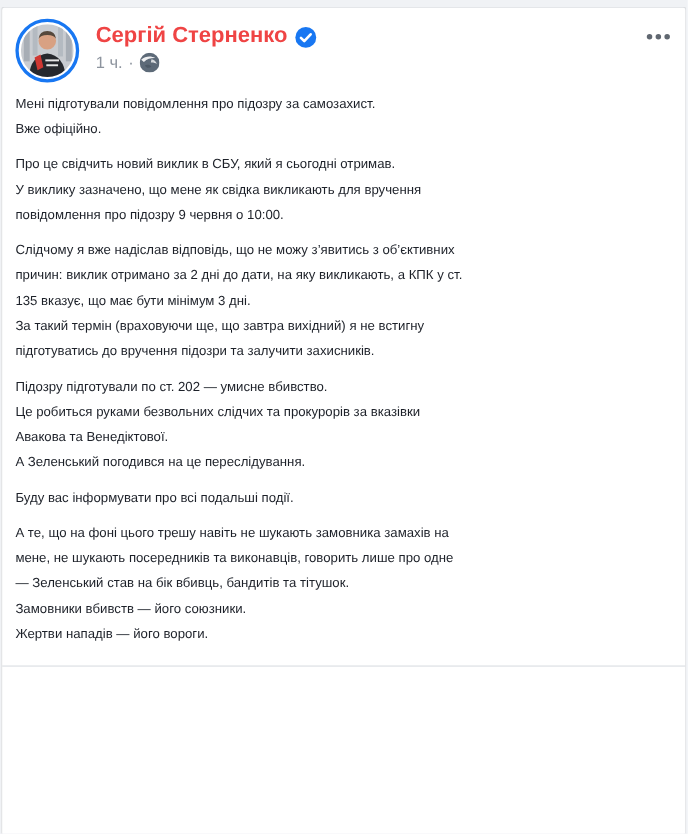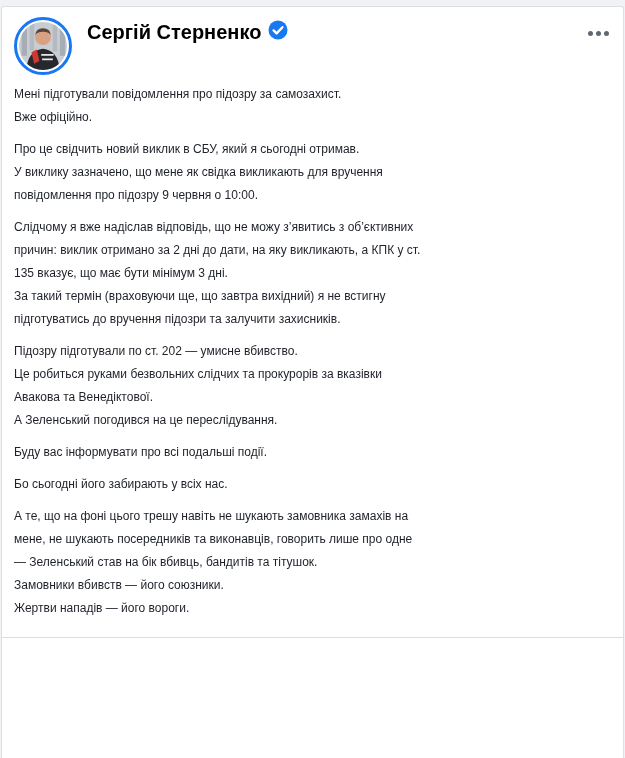--- a/index.html
+++ b/index.html
@@ -30,24 +30,24 @@
     border: 3px solid #1877f2;
     border-radius: 50%;
     padding: 2px;
     cursor: pointer;
   }
   .avatar-ring svg { display: block; width: 48px; height: 48px; border-radius: 50%; }
   .header-text { margin-left: 15px; padding-top: 3px; }
   .name-row {
     font-size: 20px;
     font-weight: bold;
-    color: #000000;
+    color: #ef4444;
     line-height: 24px;
     display: flex;
-    align-items: flex-start;
+    align-items: flex-end;
   }
   .name-row .author-name { cursor: pointer; }
   .verified-badge { margin-left: 7px; width: 20px; height: 20px; display: inline-block; }
   .meta-row {
     margin-top: 4px;
     font-size: 15px;
     color: #8d949e;
     display: flex;
     align-items: center;
   }
@@ -108,20 +108,30 @@
     </div>
 
     <div class="header-text">
       <div class="name-row">
         <span class="author-name">Сергій Стерненко</span>
         <svg class="verified-badge" viewBox="0 0 20 20">
           <circle cx="10" cy="10" r="9.5" fill="#1877f2"></circle>
           <path d="M5.6 10.4 L8.6 13.4 L14.4 7.2" stroke="#ffffff" stroke-width="2.4" fill="none" stroke-linecap="round" stroke-linejoin="round"></path>
         </svg>
       </div>
+      <div class="meta-row">
+        <span class="timestamp">1 ч.</span>
+        <span class="dot-sep">·</span>
+        <svg class="globe-icon" viewBox="0 0 16 16">
+          <circle cx="8" cy="8" r="8" fill="#5d6a78"></circle>
+          <path d="M1.2 5.6 C4.5 2.6, 9 2.2, 12.5 4.2 C10 4.0, 6 4.6, 3.4 7.4 Z" fill="#ffffff" opacity="0.9"></path>
+          <path d="M9.5 5.2 C11.5 5.6, 13.3 7.0, 13.9 9.0 C12.4 8.0, 10.6 7.6, 9.0 7.8 Z" fill="#ffffff" opacity="0.75"></path>
+          <path d="M4.2 10.2 C5.8 9.4, 8.2 9.6, 9.4 11.0 C7.8 12.6, 5.4 12.4, 4.2 10.2 Z" fill="#3c4754" opacity="0.5"></path>
+        </svg>
+      </div>
     </div>
 
     <div class="menu-dots">
       <i></i>
         <i></i>
         <i></i>
     </div>
 
   </div>
 
@@ -134,21 +144,20 @@
     <p>Слідчому я вже надіслав відповідь, що не можу з’явитись з об’єктивних
 причин: виклик отримано за 2 дні до дати, на яку викликають, а КПК у ст.
 135 вказує, що має бути мінімум 3 дні.
 За такий термін (враховуючи ще, що завтра вихідний) я не встигну
 підготуватись до вручення підозри та залучити захисників.</p>
     <p>Підозру підготували по ст. 202 — умисне вбивство.
 Це робиться руками безвольних слідчих та прокурорів за вказівки
 Авакова та Венедіктової.
 А Зеленський погодився на це переслідування.</p>
     <p>Буду вас інформувати про всі подальші події.</p>
-    <p>Бо сьогодні його забирають у всіх нас.</p>
     <p>А те, що на фоні цього трешу навіть не шукають замовника замахів на
 мене, не шукають посередників та виконавців, говорить лише про одне
 — Зеленський став на бік вбивць, бандитів та тітушок.
 Замовники вбивств — його союзники.
 Жертви нападів — його вороги.</p>
   </div>
 
   <hr class="footer-divider">
 
 </div>

